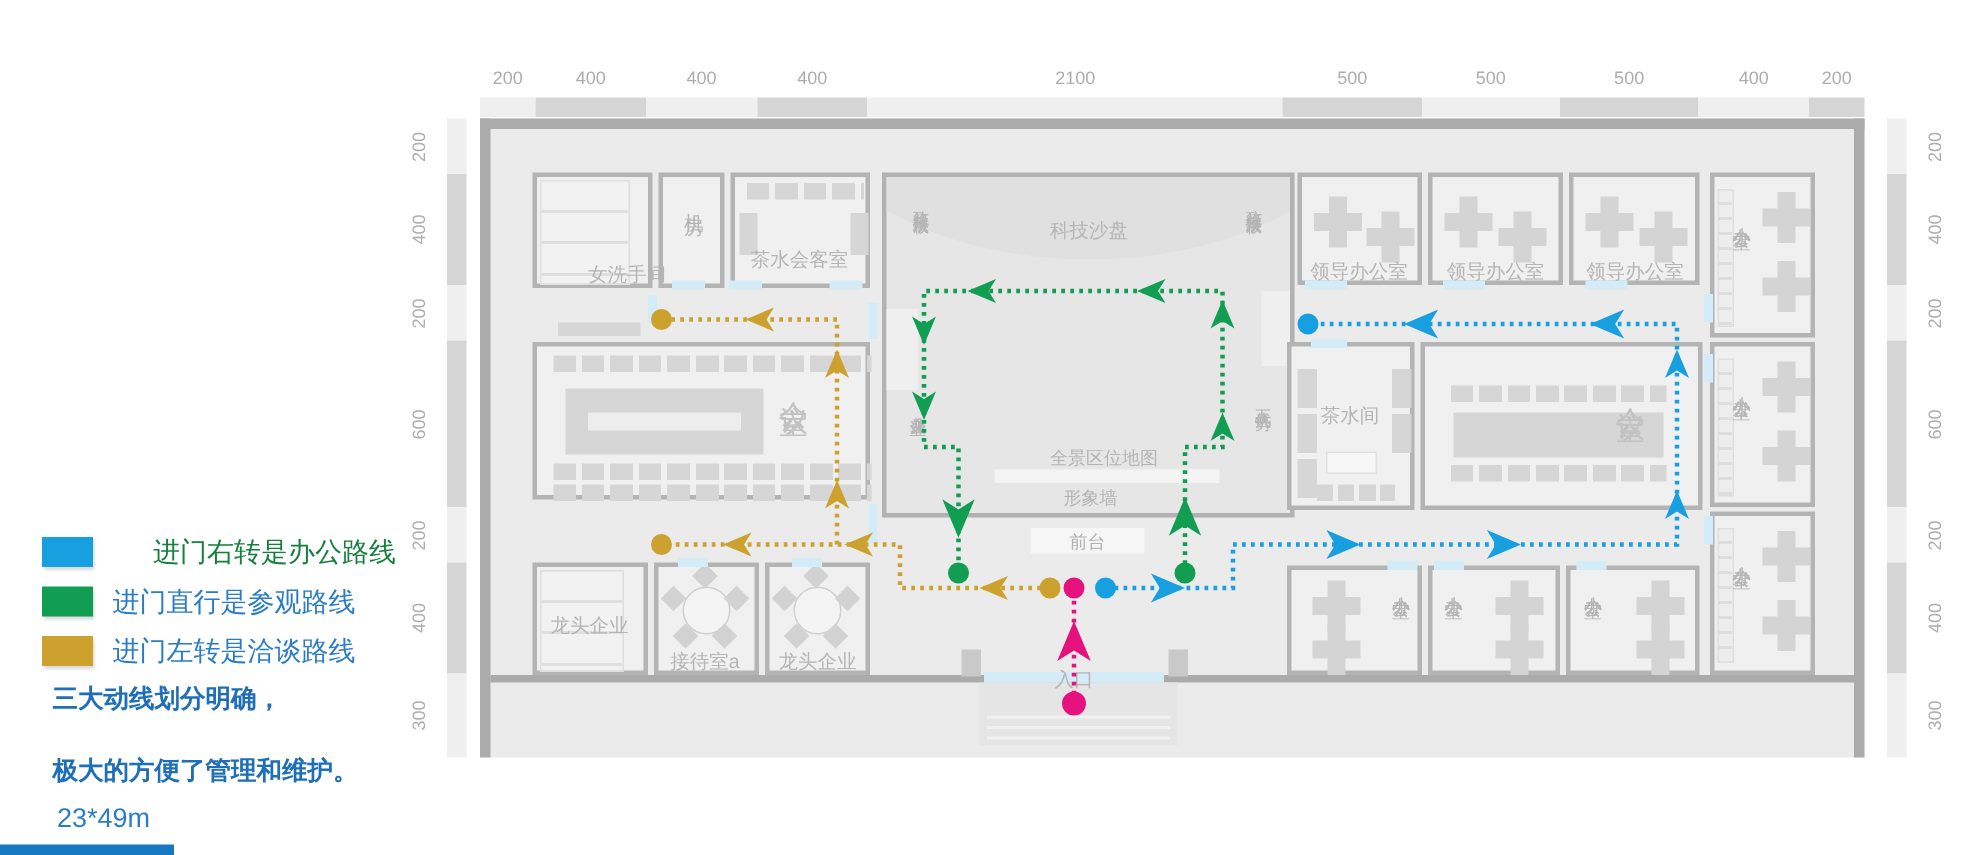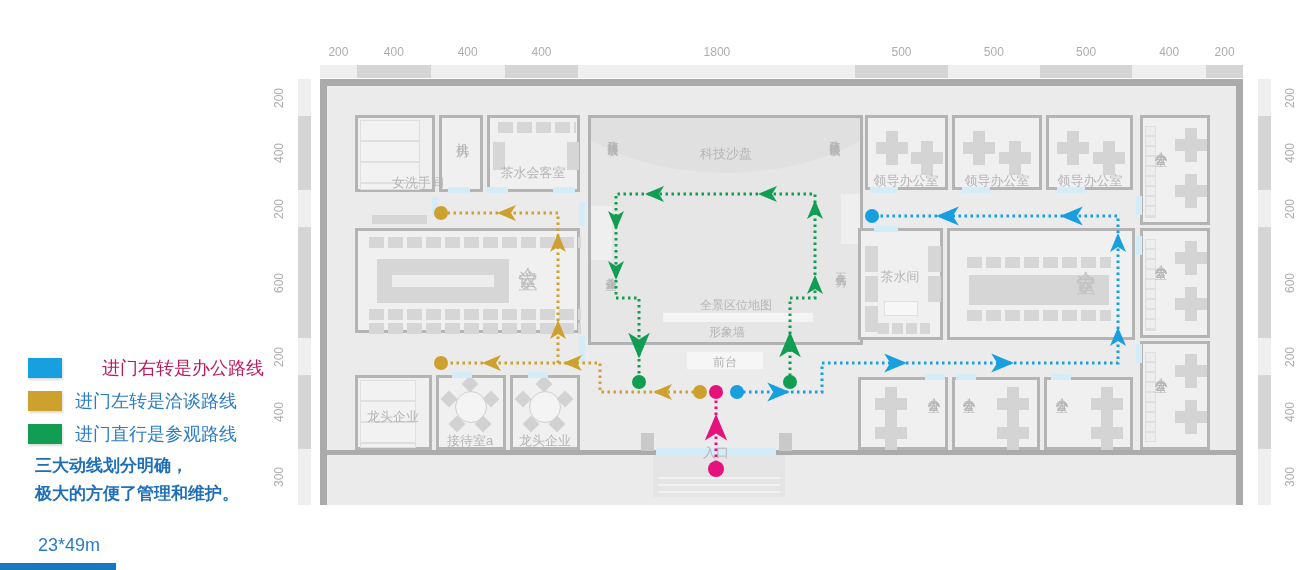--- a/index.html
+++ b/index.html
@@ -62,21 +62,21 @@
   <div class="hseg segD" style="flex:400">
       <span class="dim">400</span>
     </div>
   <div class="hseg segL" style="flex:400">
       <span class="dim">400</span>
     </div>
   <div class="hseg segD" style="flex:400">
       <span class="dim">400</span>
     </div>
   <div class="hseg segL" style="flex:1500">
-      <span class="dim">1800</span>
+      <span class="dim">2100</span>
     </div>
   <div class="hseg segD" style="flex:500">
       <span class="dim">500</span>
     </div>
   <div class="hseg segL" style="flex:500">
       <span class="dim">500</span>
     </div>
   <div class="hseg segD" style="flex:500">
       <span class="dim">500</span>
     </div>
@@ -351,29 +351,29 @@
     <polyline points="716,469 716,392" fill="none" stroke="#E5127D" stroke-width="3" stroke-dasharray="2.5 3.5"></polyline>
     <circle cx="716" cy="469" r="8" fill="#E5127D"></circle>
     <circle cx="716" cy="392" r="7" fill="#E5127D"></circle>
     <path d="M0,-10 L8,9 L0,4 L-8,9 Z" transform="translate(716,428) scale(1.4)" fill="#E5127D"></path>
   </g>
 </svg>
 
 <div class="legend">
   <div class="legrow">
     <span class="swatch" style="background: rgb(24, 159, 224);"></span>
-    <span class="leglabel" style="color: #be185d; margin-left: 40px;">进门右转是办公路线</span>
+    <span class="leglabel" style="color: #15803d; margin-left: 40px;">进门右转是办公路线</span>
+  </div>
+  <div class="legrow">
+    <span class="swatch" style="background: rgb(17, 157, 82);"></span>
+    <span class="leglabel" style="color: rgb(43, 124, 198);">进门直行是参观路线</span>
   </div>
   <div class="legrow">
     <span class="swatch" style="background: rgb(205, 161, 46);"></span>
     <span class="leglabel" style="color: rgb(43, 124, 198);">进门左转是洽谈路线</span>
   </div>
-  <div class="legrow">
-    <span class="swatch" style="background: rgb(17, 157, 82);"></span>
-    <span class="leglabel" style="color: rgb(43, 124, 198);">进门直行是参观路线</span>
-  </div>
 </div>
 <div class="notes">
   <div style="color: rgb(30, 111, 184);">三大动线划分明确，</div>
-  <div style="color: rgb(30, 111, 184);">极大的方便了管理和维护。</div>
+  <div style="color: rgb(30, 111, 184); margin-top: 20px;">极大的方便了管理和维护。</div>
 </div>
 <div class="sizelabel" style="color: rgb(43, 124, 198);">23*49m</div>
 <div class="accentbar" style="background: rgb(23, 120, 194);"></div>
 
 </body></html>

